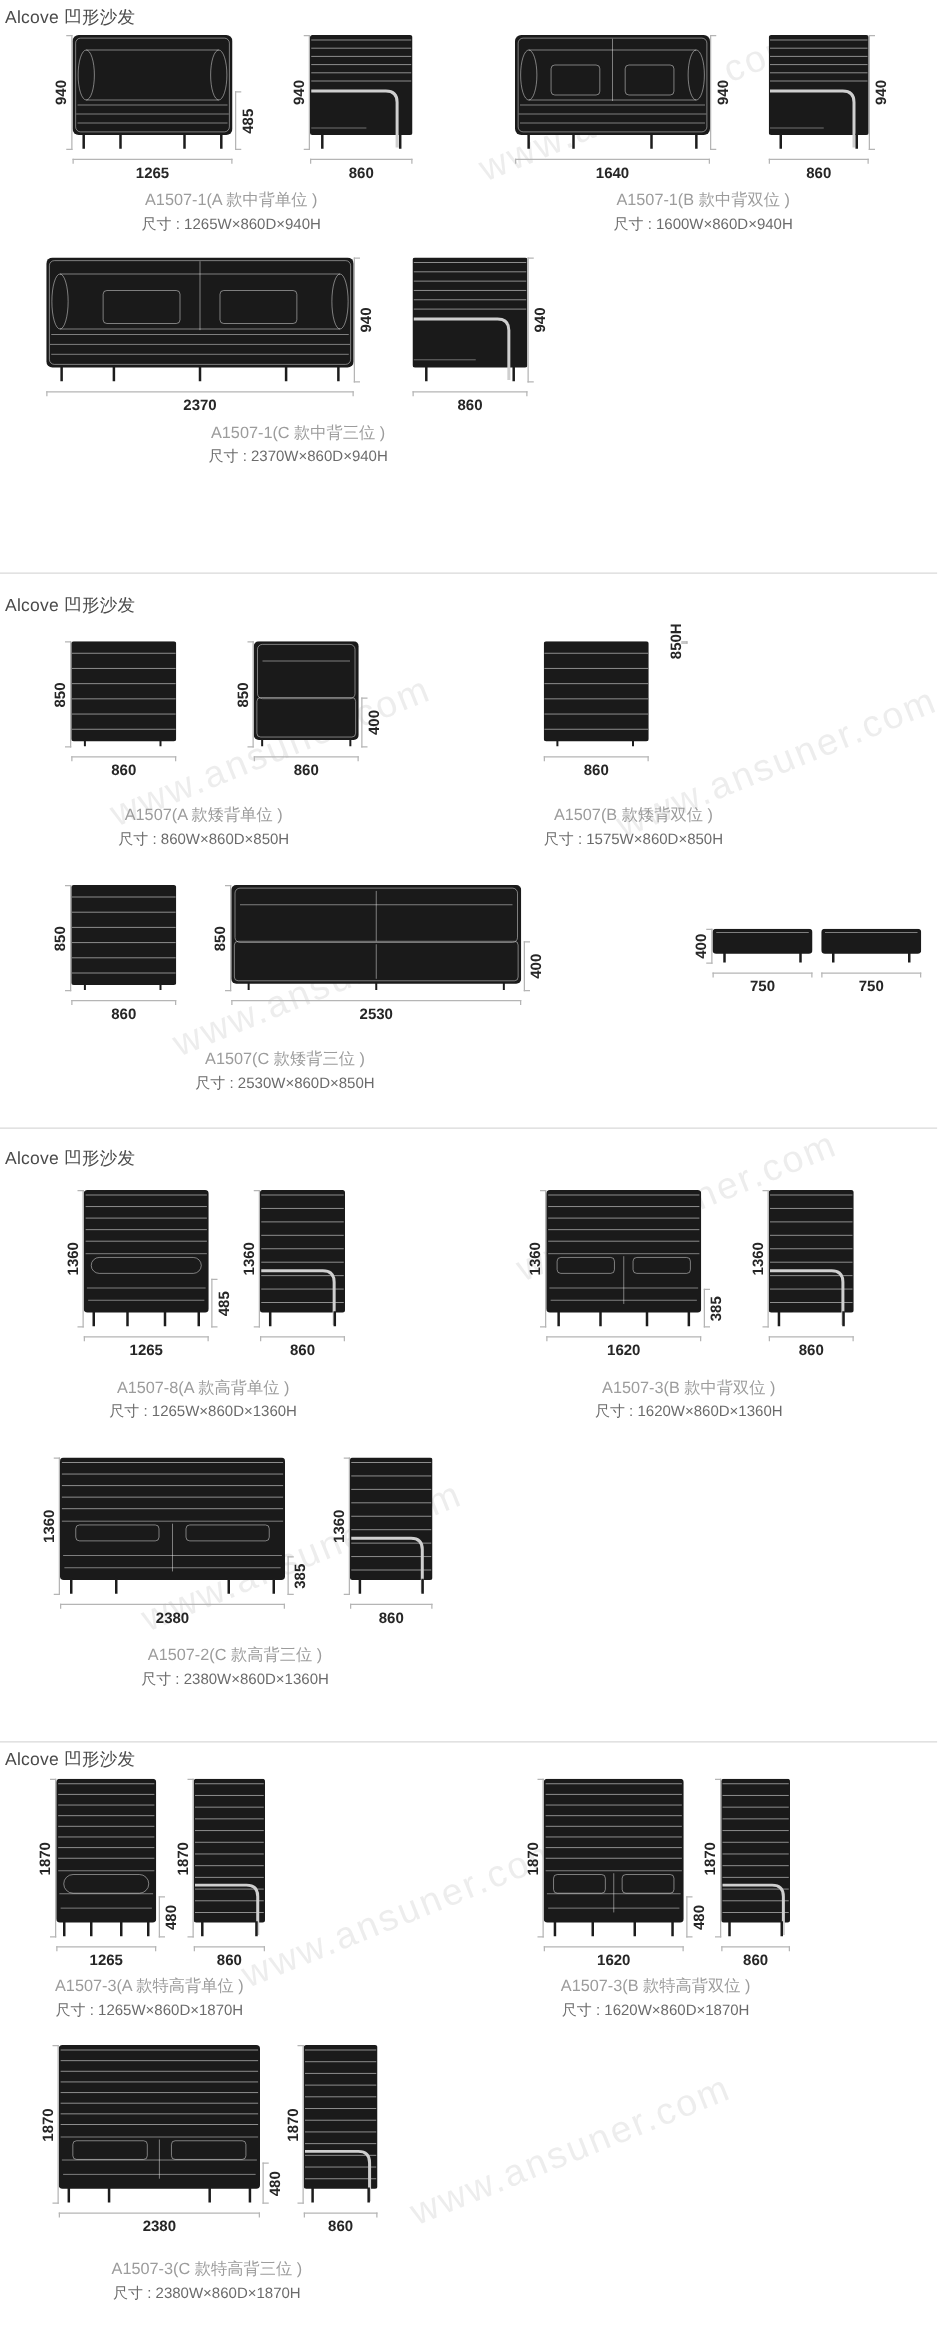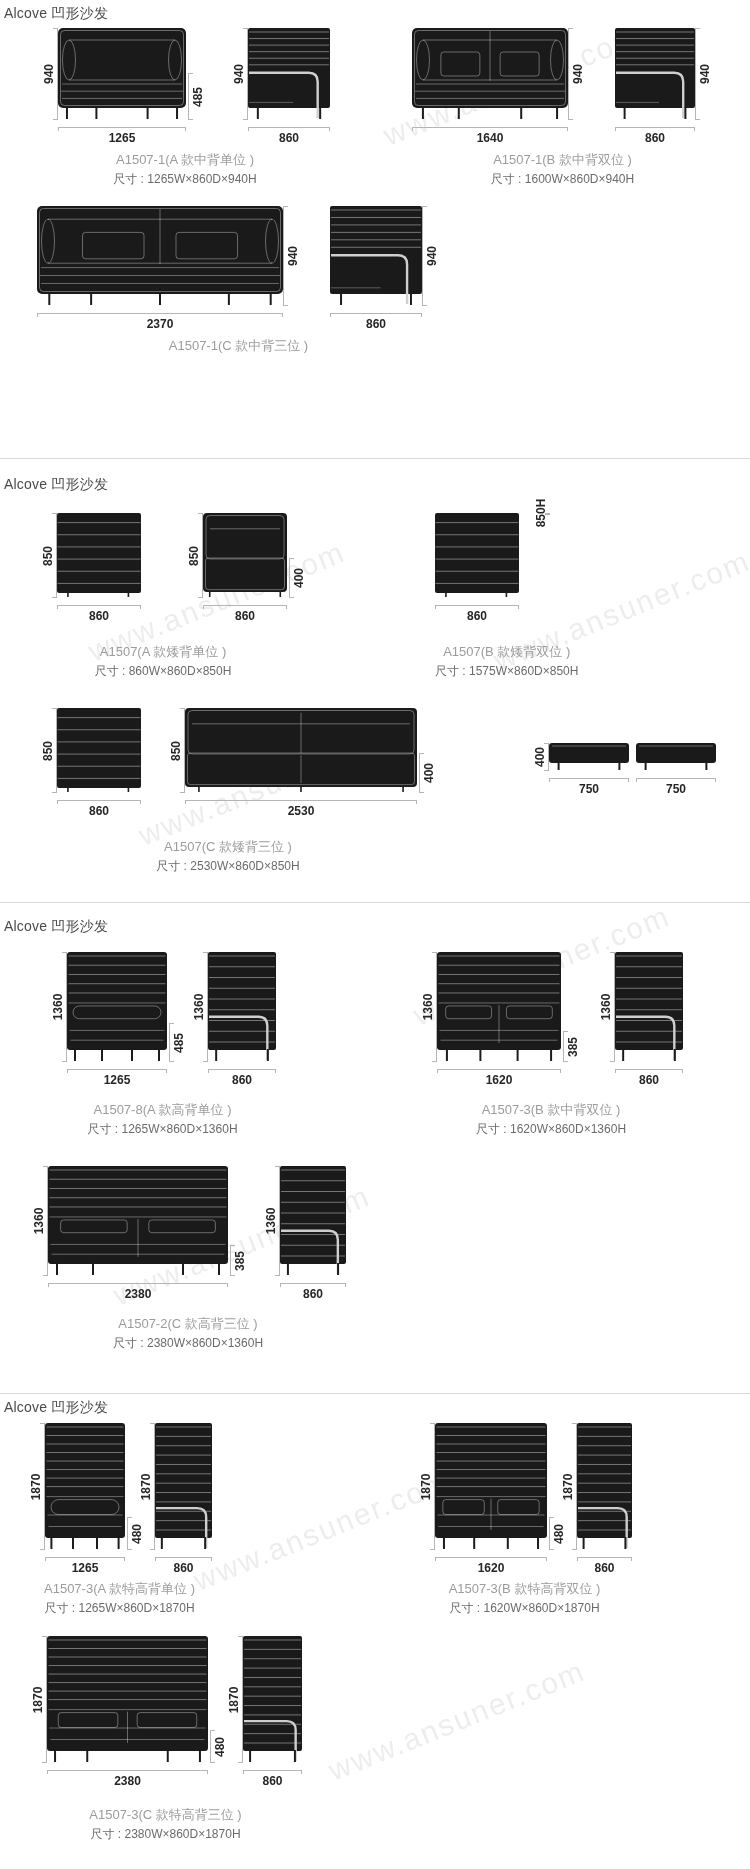--- a/index.html
+++ b/index.html
@@ -234,20 +234,21 @@
             </div>
         </div>
         <div class="vdim rt">
             <i></i>
             <span class="num">940</span>
           </div>
       </div>
     </div>
     <figcaption>
       <div class="cap" style="margin-top:8px">A1507-1(C 款中背三位 )</div>
+      <div class="size">尺寸 : 2370W×860D×940H</div>
     </figcaption>
   </figure>
 
   <figure class="product" style="left:39px;top:513px">
     <div class="views">
       <div class="view">
         <div class="vdim">
             <i></i>
             <span class="num">850</span>
           </div>
@@ -386,21 +387,21 @@
             </div>
         </div>
       </div>
     </div>
     <figcaption>
       <div class="cap" style="margin-top:22px">A1507(C 款矮背三位 )</div>
       <div class="size">尺寸 : 2530W×860D×850H</div>
     </figcaption>
   </figure>
 
-  <figure class="product" style="left:531px;top:743px">
+  <figure class="product" style="left:552px;top:743px">
     <div class="views">
       <div class="view">
         <div class="vdim">
             <i></i>
             <span class="num">400</span>
           </div>
         <div class="vstack">
           <svg class="draw" width="80" height="28">
               <rect x="0" y="0" width="80" height="20" rx="3" fill="#1a1a1a"></rect>
               <line x1="3" y1="3" x2="77" y2="3" stroke="rgba(255,255,255,0.5)" stroke-width="0.7"></line>

